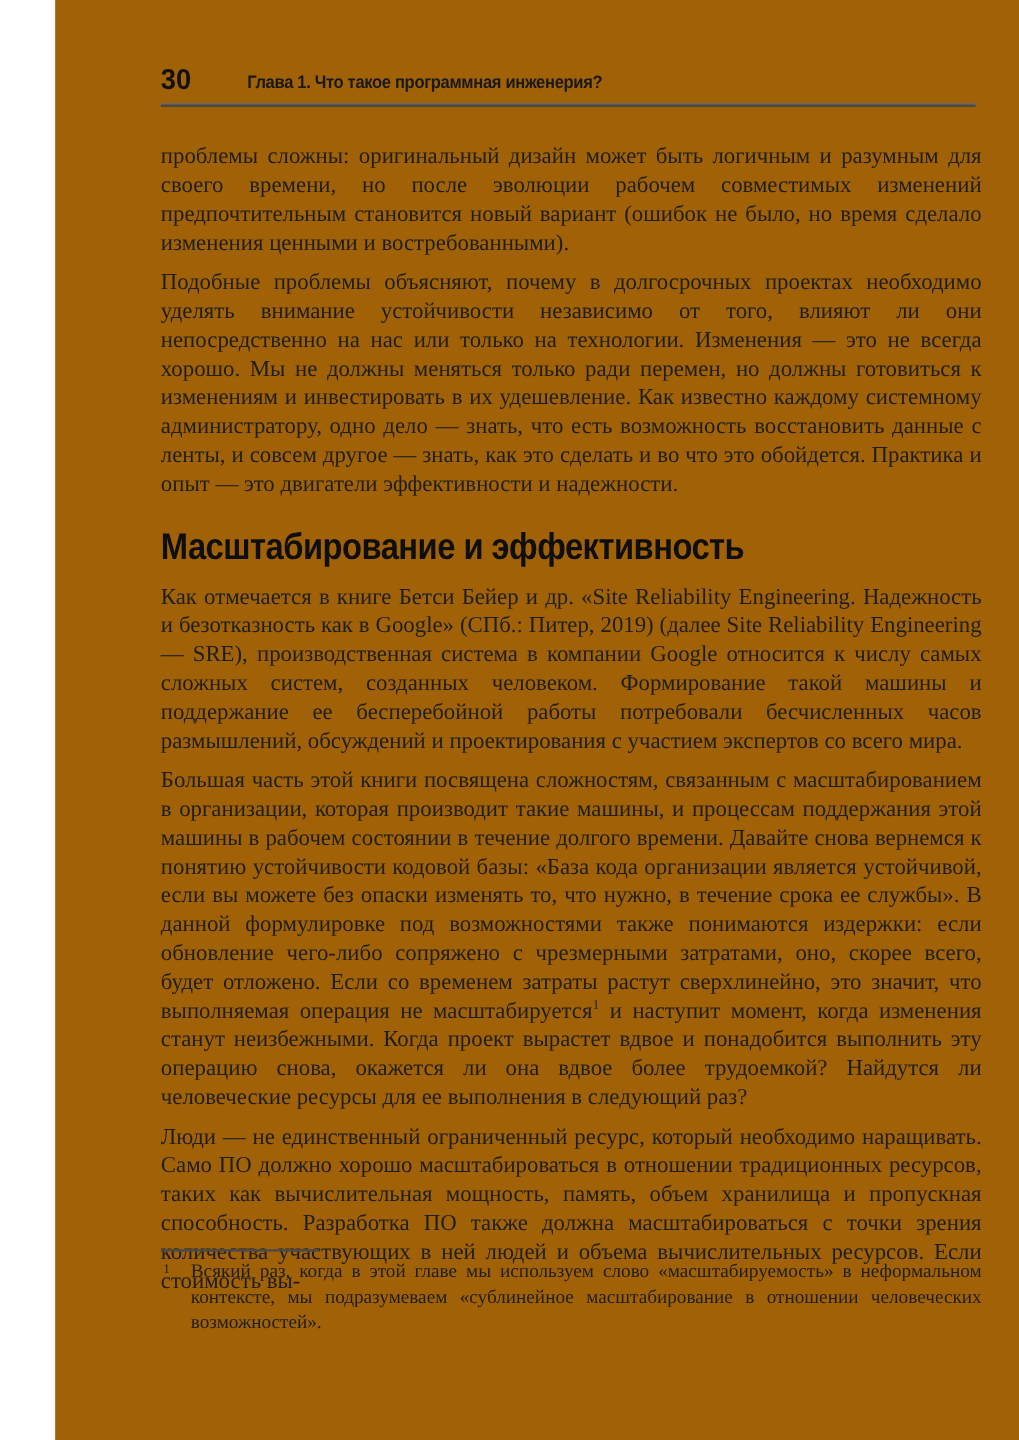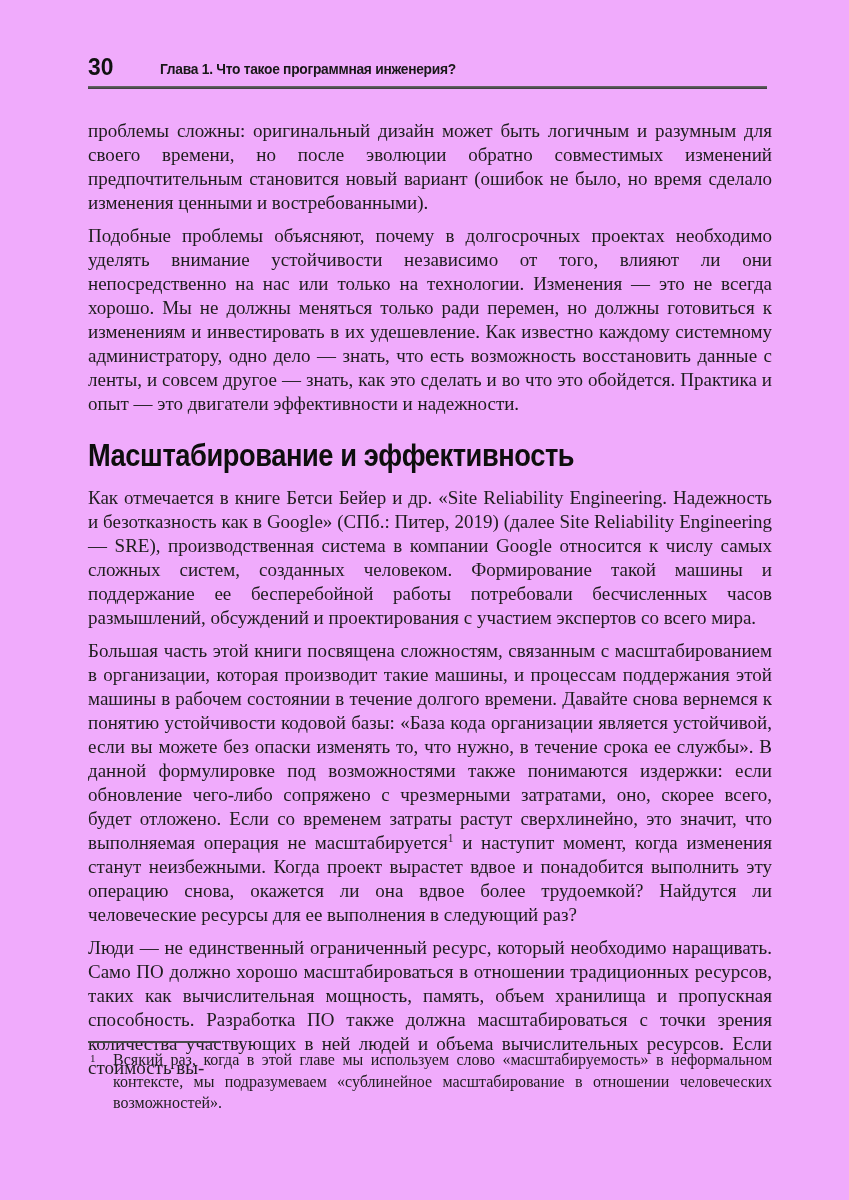--- a/index.html
+++ b/index.html
@@ -4,21 +4,21 @@
 <style>
   html, body { margin:0; padding:0; }
   body {
     width:849px; height:1200px;
     background:#ffffff;
     font-family:"Liberation Serif", serif;
     position:relative;
     overflow:hidden;
   }
   .page {
-    position:absolute; inset:0; background:#f0abfc;
+    position:absolute; inset:0; background:#a16207;margin-left:46px;
   }
   
   .page-number {
     position:absolute; left:88px; top:53px;
     font-family:"Liberation Sans", sans-serif;
     font-weight:bold; font-size:24px; color:#111;
     transform:scaleX(0.95); transform-origin:left;
   }
   .running-title {
     position:absolute; left:160px; top:60px;
@@ -77,21 +77,21 @@
 <body>
 
 <div class="page">
 
   <div class="page-number">30</div>
   <div class="running-title">Глава 1. Что такое программная инженерия?</div>
   <div class="header-rule"></div>
 
   <div class="content">
     <div>
-        <p class="para"><span>проблемы сложны: оригинальный дизайн может быть логичным и разумным для своего времени, но после эволюции обратно совместимых изменений предпочтительным становится новый вариант (ошибок не было, но время сделало изменения ценными и востребованными).</span></p>
+        <p class="para"><span>проблемы сложны: оригинальный дизайн может быть логичным и разумным для своего времени, но после эволюции рабочем совместимых изменений предпочтительным становится новый вариант (ошибок не было, но время сделало изменения ценными и востребованными).</span></p>
         <p class="para"><span>Подобные проблемы объясняют, почему в долгосрочных проектах необходимо уделять внимание устойчивости независимо от того, влияют ли они непосредственно на нас или только на технологии. Изменения — это не всегда хорошо. Мы не должны меняться только ради перемен, но должны готовиться к изменениям и инвестировать в их удешевление. Как известно каждому системному администратору, одно дело — знать, что есть возможность восстановить данные с ленты, и совсем другое — знать, как это сделать и во что это обойдется. Практика и опыт — это двигатели эффективности и надежности.</span></p>
       </div>
 
     <h1 class="section-heading">Масштабирование и эффективность</h1>
 
     <div>
         <p class="para"><span>Как отмечается в книге Бетси Бейер и др. «Site Reliability Engineering. Надежность и безотказность как в Google» (СПб.: Питер, 2019) (далее Site Reliability Engineering — SRE), производственная система в компании Google относится к числу самых сложных систем, созданных человеком. Формирование такой машины и поддержание ее бесперебойной работы потребовали бесчисленных часов размышлений, обсуждений и проектирования с участием экспертов со всего мира.</span></p>
         <p class="para"><span>Большая часть </span><span class="it">этой</span><span> книги посвящена сложностям, связанным с масштабированием в организации, которая производит такие машины, и процессам поддержания этой машины в рабочем состоянии в течение долгого времени. Давайте снова вернемся к понятию устойчивости кодовой базы: «База кода организации является </span><span class="it">устойчивой</span><span>, если вы </span><span class="it">можете</span><span> без опаски изменять то, что нужно, в течение срока ее службы». В данной формулировке под возможностями также понимаются издержки: если обновление чего-либо сопряжено с чрезмерными затратами, оно, скорее всего, будет отложено. Если со временем затраты растут сверхлинейно, это значит, что выполняемая операция не масштабируется</span><sup>1</sup><span> и наступит момент, когда изменения станут неизбежными. Когда проект вырастет вдвое и понадобится выполнить эту операцию снова, окажется ли она вдвое более трудоемкой? Найдутся ли человеческие ресурсы для ее выполнения в следующий раз?</span></p>
         <p class="para"><span>Люди — не единственный ограниченный ресурс, который необходимо наращивать. Само ПО должно хорошо масштабироваться в отношении традиционных ресурсов, таких как вычислительная мощность, память, объем хранилища и пропускная способность. Разработка ПО также должна масштабироваться с точки зрения количества участвующих в ней людей и объема вычислительных ресурсов. Если стоимость вы-</span></p>
       </div>

